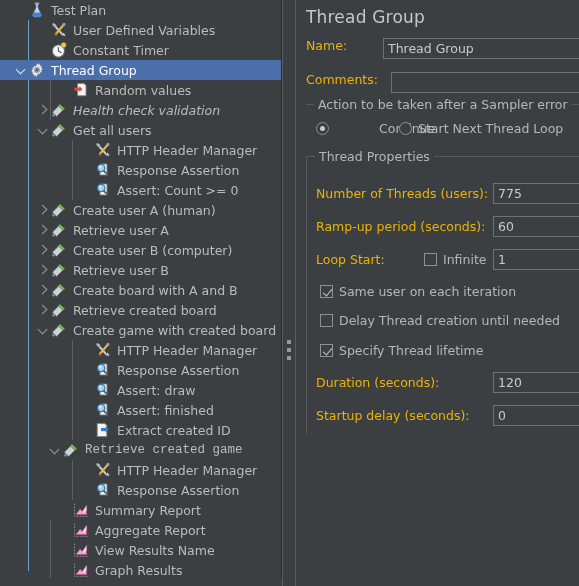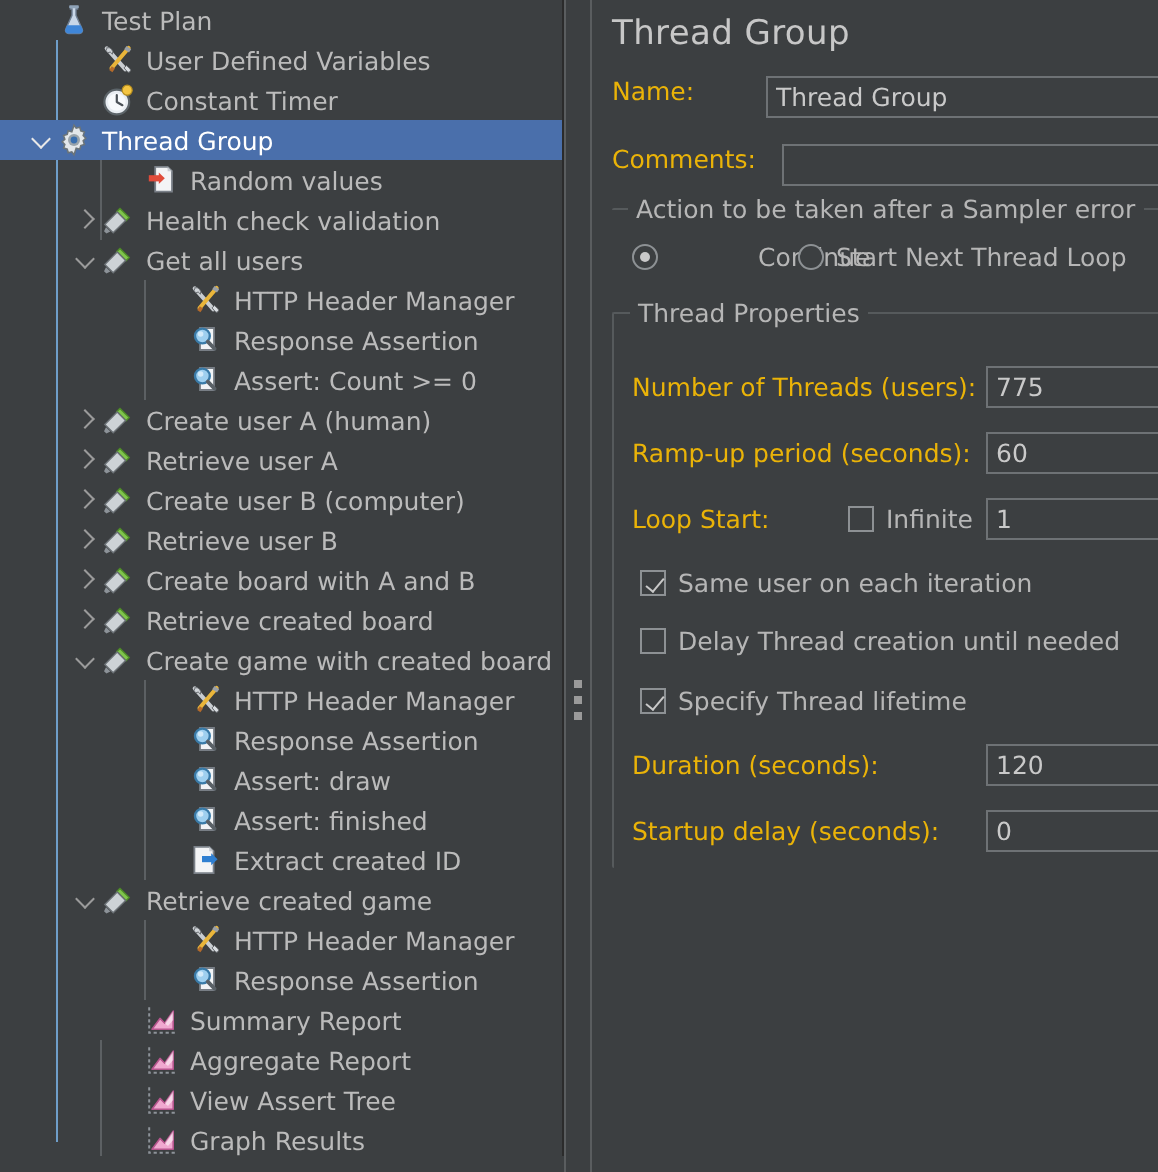--- a/index.html
+++ b/index.html
@@ -258,21 +258,21 @@
           <span class="ticon">
             <svg viewBox="0 0 18 18">
               <path d="M5.6 2.4h6.2l2.2 2.2v10.2H5.6z" fill="#f3f4f6" stroke="#7a8088" stroke-width=".9"></path>
               <path d="M11.8 2.4l2.2 2.2h-2.2z" fill="#c8ccd2"></path>
               <path d="M2.4 6.6h6.0v3.1h-6.0z" fill="#e04b3a"></path>
               <path d="M7.4 5.2l3.0 2.9-3.0 2.9z" fill="#e04b3a"></path>
             </svg>
           </span>
           <span class="tlabel">Random values</span>
         </div>
-        <div class="tree-row" style="padding-left: 36px;">
+        <div class="tree-row" style="padding-left: 36px; font-style: italic;">
           <span class="tw col"></span>
           <span class="ticon">
             <svg viewBox="0 0 18 18">
               <path d="M10.0 3.2 l4.6 4.6 -1.6 1.6 -4.6-4.6z" fill="#7fc44b" stroke="#4c8a27" stroke-width=".7"></path>
               <path d="M8.6 5.0 l4.2 4.2 -6.2 6.2 -4.2-4.2z" fill="#cdd2d6" stroke="#6b7176" stroke-width=".7"></path>
               <path d="M3.0 12.6 l2.2 2.2 -2.0 1.0 -1.2-1.2z" fill="#8c9298"></path>
             </svg>
           </span>
           <span class="tlabel">Health check validation</span>
         </div>
@@ -457,21 +457,21 @@
           <span class="ticon">
             <svg viewBox="0 0 18 18">
               <path d="M3.2 2.4h7.4l2.2 2.2v11.0H3.2z" fill="#f3f4f6" stroke="#7a8088" stroke-width=".9"></path>
               <path d="M10.6 2.4l2.2 2.2h-2.2z" fill="#c8ccd2"></path>
               <path d="M7.0 7.0h5.6v3.1H7.0z" fill="#2f7fd1"></path>
               <path d="M11.6 5.6l3.2 3.0-3.2 3.0z" fill="#2f7fd1"></path>
             </svg>
           </span>
           <span class="tlabel">Extract created ID</span>
         </div>
-        <div class="tree-row" style="padding-left: 36px;">
+        <div class="tree-row" style="padding-left: 48px; font-family: Liberation Mono, monospace;">
           <span class="tw exp"></span>
           <span class="ticon">
             <svg viewBox="0 0 18 18">
               <path d="M10.0 3.2 l4.6 4.6 -1.6 1.6 -4.6-4.6z" fill="#7fc44b" stroke="#4c8a27" stroke-width=".7"></path>
               <path d="M8.6 5.0 l4.2 4.2 -6.2 6.2 -4.2-4.2z" fill="#cdd2d6" stroke="#6b7176" stroke-width=".7"></path>
               <path d="M3.0 12.6 l2.2 2.2 -2.0 1.0 -1.2-1.2z" fill="#8c9298"></path>
             </svg>
           </span>
           <span class="tlabel">Retrieve created game</span>
         </div>
@@ -525,21 +525,21 @@
         </div>
         <div class="tree-row" style="padding-left: 58px;">
           <span class="tw"></span>
           <span class="ticon">
             <svg viewBox="0 0 18 18">
               <path d="M2.6 2.6v12.8h12.8" stroke="#8d9399" stroke-width="1" fill="none" stroke-dasharray="1.6 1.4"></path>
               <path d="M4.0 13.6 L8.0 8.2 L10.4 10.6 L14.6 4.6 L14.6 13.6z" fill="#f0a8d0" stroke="#b7558e" stroke-width=".8" stroke-linejoin="round"></path>
               <path d="M10.4 10.6 L14.6 4.6 L14.6 9.0 L12.0 12.0z" fill="#ffffff" opacity=".55"></path>
             </svg>
           </span>
-          <span class="tlabel">View Assert Tree</span>
+          <span class="tlabel">View Results Name</span>
         </div>
         <div class="tree-row" style="padding-left: 58px;">
           <span class="tw"></span>
           <span class="ticon">
             <svg viewBox="0 0 18 18">
               <path d="M2.6 2.6v12.8h12.8" stroke="#8d9399" stroke-width="1" fill="none" stroke-dasharray="1.6 1.4"></path>
               <path d="M4.0 13.6 L8.0 8.2 L10.4 10.6 L14.6 4.6 L14.6 13.6z" fill="#f0a8d0" stroke="#b7558e" stroke-width=".8" stroke-linejoin="round"></path>
               <path d="M10.4 10.6 L14.6 4.6 L14.6 9.0 L12.0 12.0z" fill="#ffffff" opacity=".55"></path>
             </svg>
           </span>

